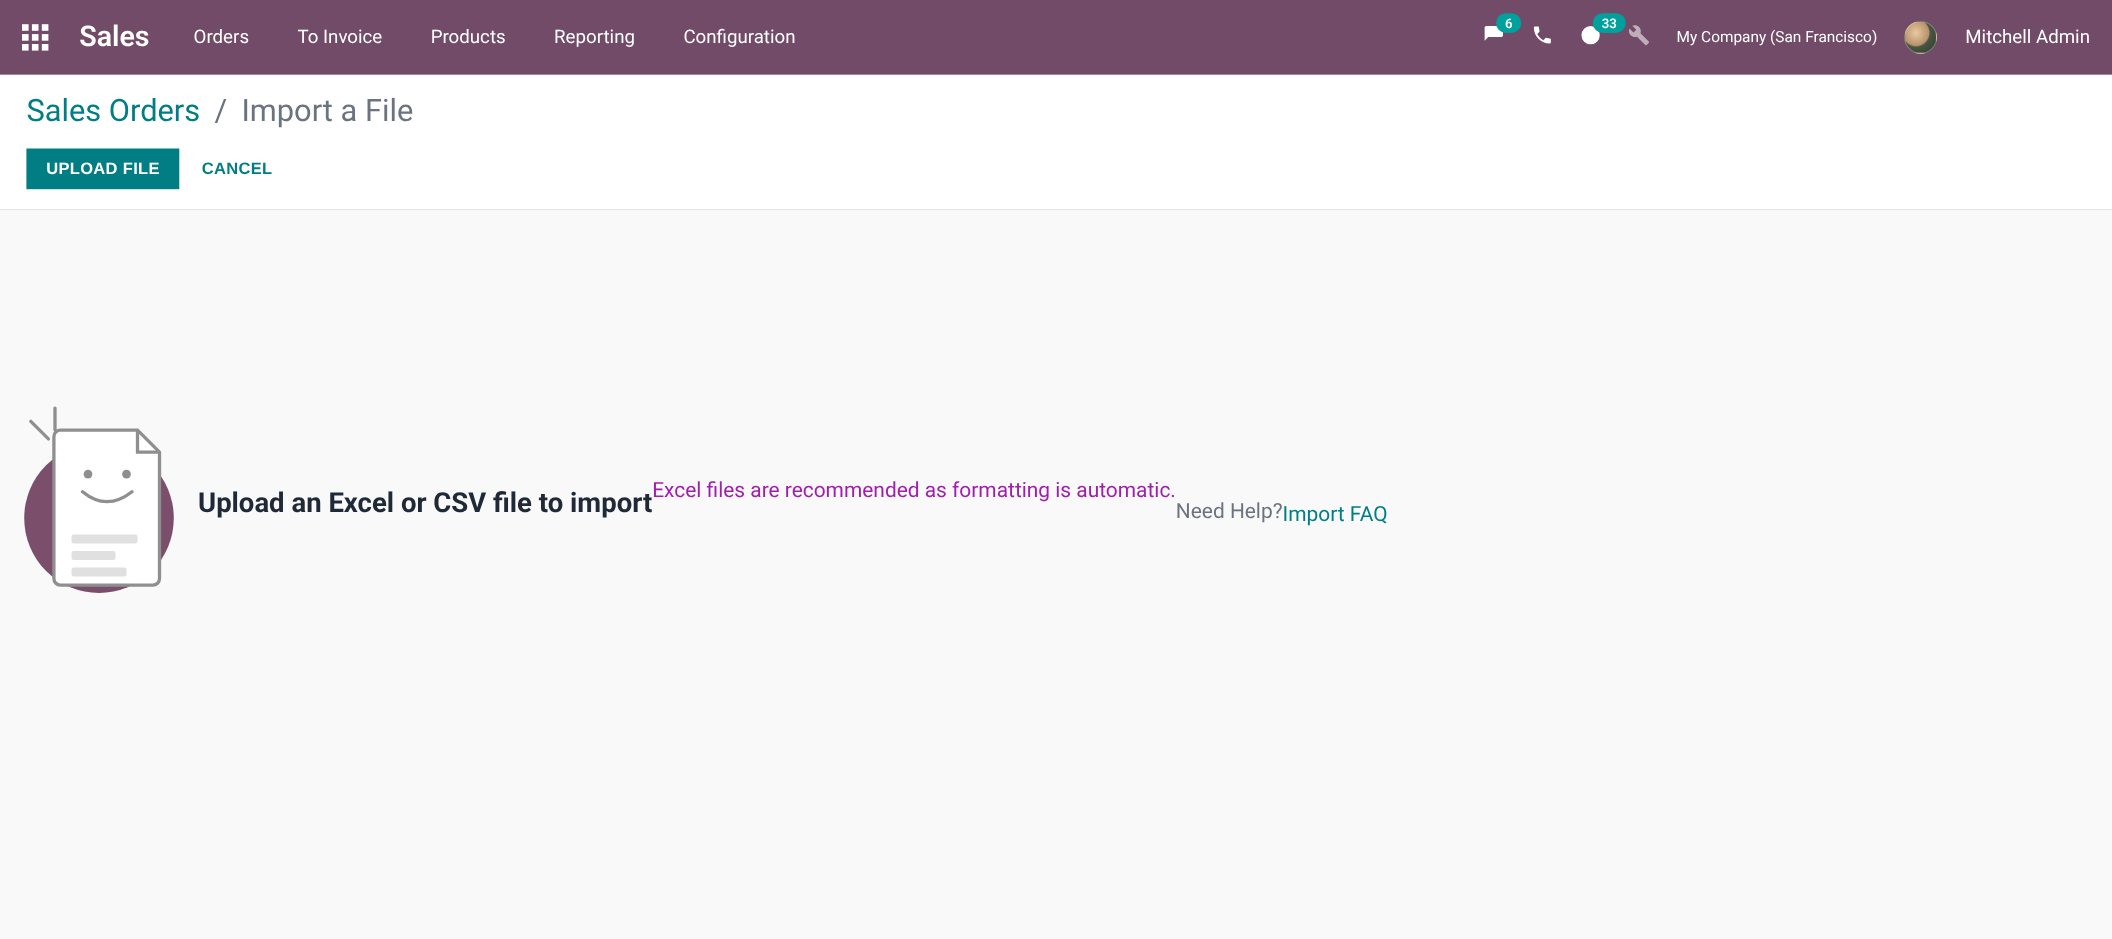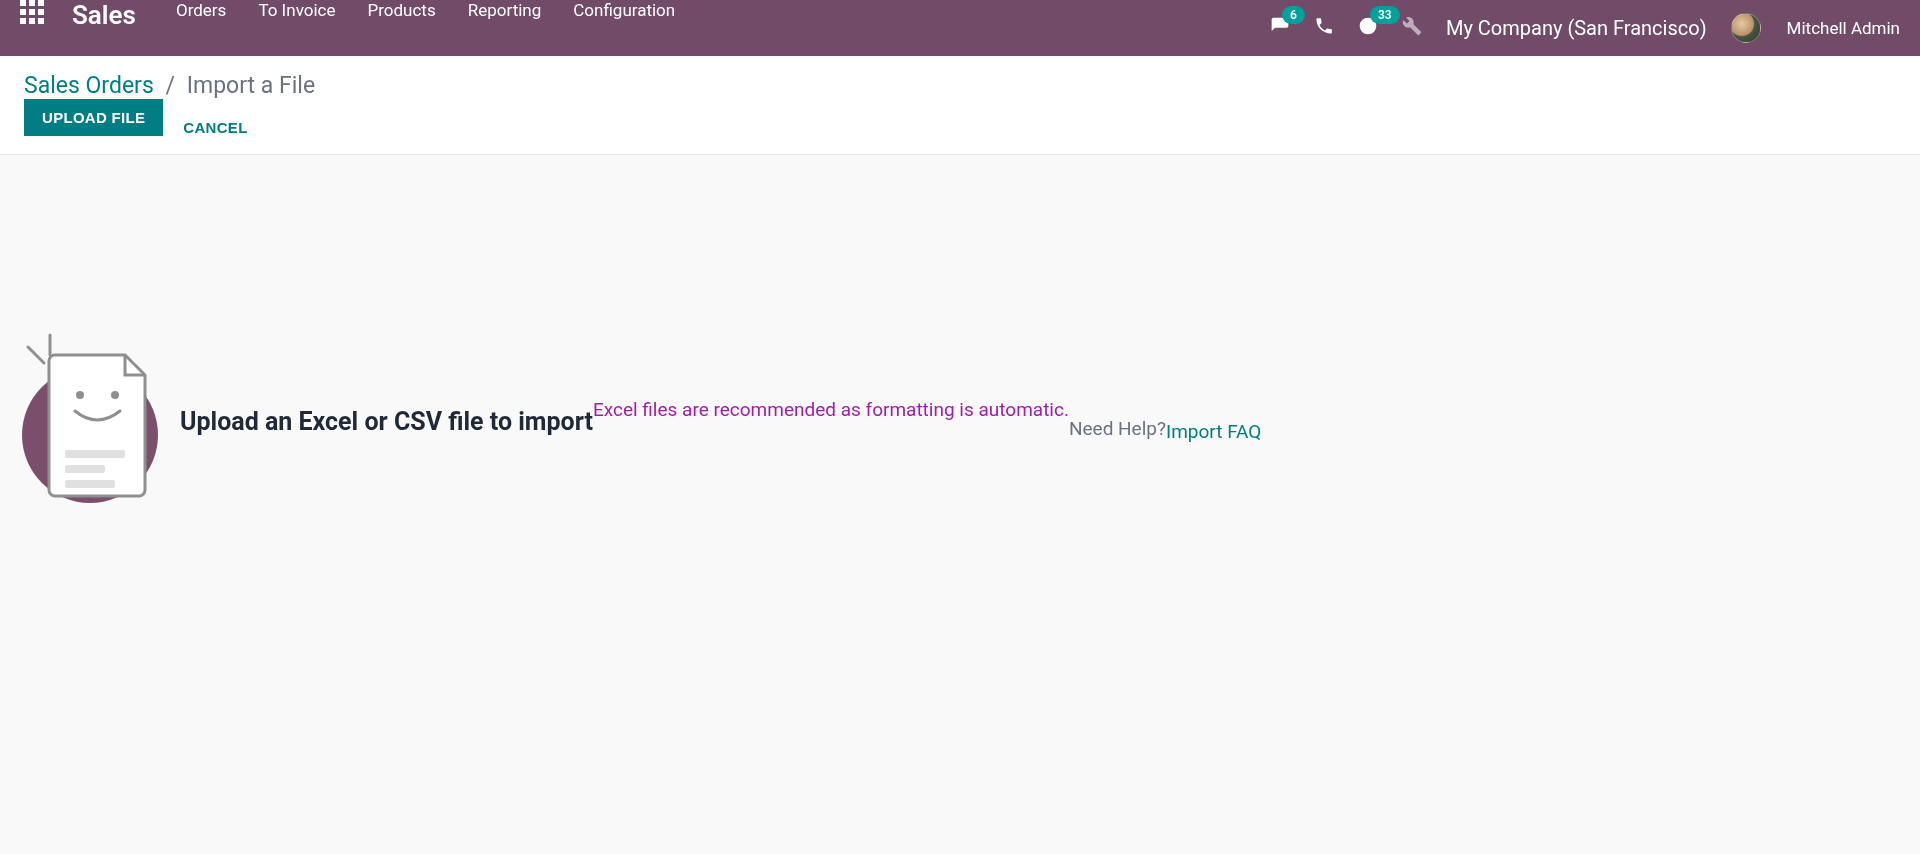--- a/index.html
+++ b/index.html
@@ -8,22 +8,23 @@
     background: #f9f9f9;
     color: #374151;
     width: 1920px;
     height: 854px;
     overflow: hidden;
   }
 
   
   .navbar {
     background: #714b67;
-    height: 56px;
-    display: flex;
+    height: 68px;
+    display: flex;
+    align-items: center;
     padding: 0 20px;
     color: #fff;
   }
   .apps-icon {
     display: grid;
     grid-template-columns: repeat(3, 6px);
     grid-template-rows: repeat(3, 6px);
     gap: 3px;
     margin-right: 28px;
     cursor: pointer;
@@ -33,21 +34,21 @@
   }
   .brand {
     font-size: 26px;
     font-weight: 600;
     color: #fff;
     margin-right: 40px;
     cursor: pointer;
   }
   .nav-menu {
     display: flex;
-    gap: 32px;
+    gap: 44px;
   }
   .nav-menu a {
     color: #fff;
     font-size: 17px;
     text-decoration: none;
     cursor: pointer;
   }
   .nav-right {
     margin-left: auto;
     display: flex;
@@ -68,21 +69,21 @@
     color: #fff;
     font-size: 12px;
     font-weight: 600;
     border-radius: 12px;
     padding: 2px 8px;
     min-width: 22px;
     text-align: center;
   }
   .company {
     color: #fff;
-    font-size: 20px;
+    font-size: 14px;
     cursor: pointer;
   }
   .user {
     display: flex;
     align-items: center;
     gap: 26px;
     cursor: pointer;
   }
   .avatar {
     width: 30px; height: 30px;
@@ -95,30 +96,31 @@
   svg.nav-svg { width: 20px; height: 20px; fill: #fff; }
   .dim-icon svg.nav-svg { fill: rgba(255,255,255,0.55); }
 
   
   .control-panel {
     background: #fff;
     border-bottom: 1px solid #e5e7eb;
     padding: 16px 24px 18px;
   }
   .breadcrumb {
-    font-size: 23px;
+    font-size: 28px;
+    margin-bottom: 18px;
   }
   .breadcrumb .link {
     color: #017e84;
     cursor: pointer;
   }
   .breadcrumb .sep { color: #6b7280; margin: 0 6px; }
   .breadcrumb .current { color: #6b7280; }
 
-  .btn-row { display: flex; gap: 20px; align-items: flex-end; }
+  .btn-row { display: flex; gap: 20px; align-items: center; }
   .btn-primary {
     background: #017e84;
     color: #fff;
     border: none;
     padding: 10px 18px;
     font-size: 15px;
     font-weight: 600;
     letter-spacing: 0.3px;
     cursor: pointer;
     text-transform: uppercase;

